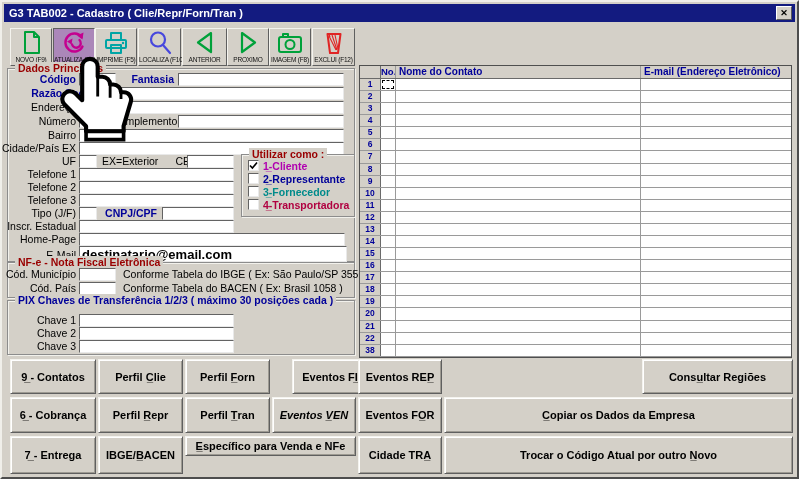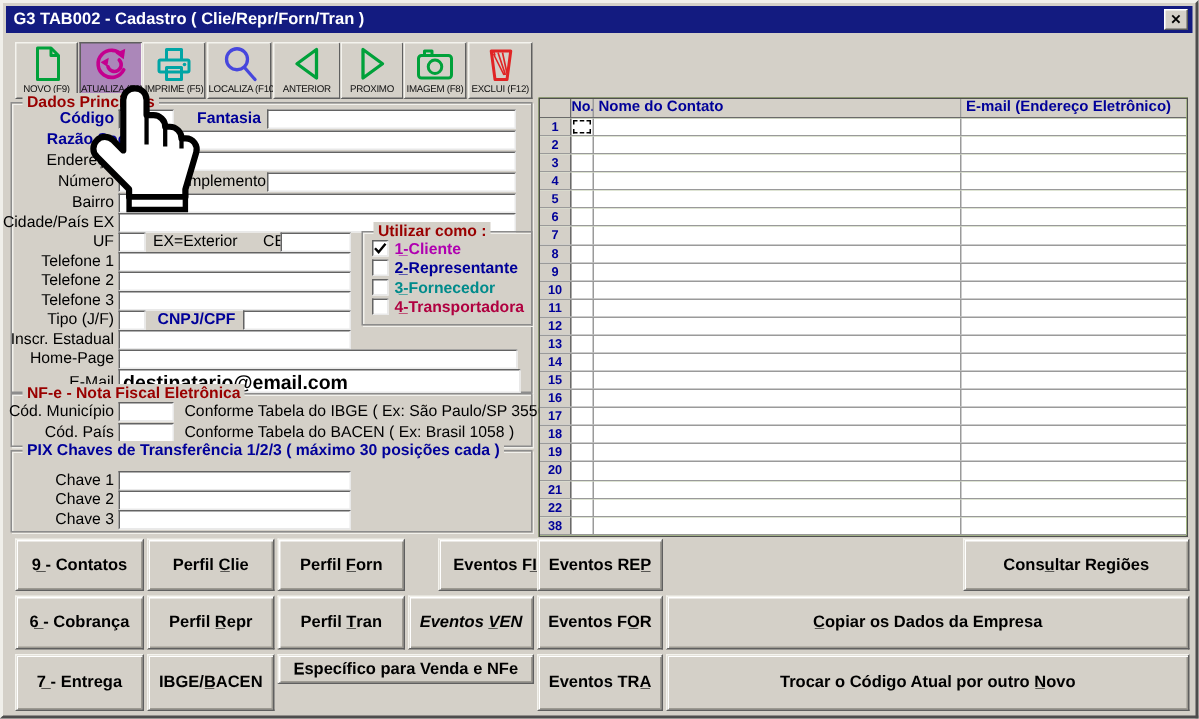--- a/index.html
+++ b/index.html
@@ -29,21 +29,21 @@
   .finput{position:absolute;height:13px;background:#fff;border:1px solid;outline:none;
     border-color:#636363 #e9e9e9 #e9e9e9 #636363;box-sizing:border-box;
     font:10.5px "Liberation Sans",sans-serif;padding:0 2px;}
   .finput.email{height:16px;font:bold 13px "Liberation Sans",sans-serif;}
   .checkbox{position:absolute;width:11px;height:11px;background:#fff;border:1px solid;
     border-color:#636363 #e9e9e9 #e9e9e9 #636363;box-sizing:border-box;}
   .checkbox svg{display:none;margin:-1px 0 0 -1px;}
   .checkbox.checked svg{display:block;}
   .cb-label{position:absolute;font-size:10.5px;font-weight:bold;line-height:12px;white-space:nowrap;}
   
-  .ctable{position:absolute;left:357px;top:63px;width:433px;height:293px;background:#bef264;
+  .ctable{position:absolute;left:357px;top:63px;width:433px;height:293px;background:#ffffff;
     border:1px solid #4f4f4f;box-sizing:border-box;overflow:hidden;}
   .thead{display:flex;height:13px;background:#d4d0c8;border-bottom:1px solid #6a6a6a;
     font-size:9.5px;font-weight:bold;color:#000099;box-sizing:border-box;}
   .trow{display:flex;height:12.09px;border-bottom:1px solid #9a9a9a;background:#fff;box-sizing:border-box;}
   .cell{box-sizing:border-box;overflow:hidden;}
   .c-rownum{width:21px;background:#d4d0c8;border-right:1px solid #6a6a6a;font-size:8.5px;
     font-weight:bold;color:#000099;text-align:center;line-height:11px;}
   .c-no{width:15px;border-right:1px solid #9a9a9a;position:relative;}
   .c-nome{width:245px;border-right:1px solid #9a9a9a;padding-left:3px;font-size:10px;}
   .c-email{flex:1;padding-left:3px;font-size:10px;}
@@ -395,21 +395,21 @@
   <div class="action-btn" style="left:8px;top:395px;width:86px;height:36px;">6̲ - Cobrança</div>
   <div class="action-btn" style="left:96px;top:395px;width:85px;height:36px;">Perfil R̲epr</div>
   <div class="action-btn" style="left:183px;top:395px;width:85px;height:36px;">Perfil T̲ran</div>
   <div class="action-btn" style="left:270px;top:395px;width:84px;height:36px;font-style:italic;">Eventos V̲EN</div>
   <div class="action-btn" style="left:356px;top:395px;width:84px;height:36px;">Eventos FO̲R</div>
   <div class="action-btn" style="left:442px;top:395px;width:349px;height:36px;">C̲opiar os Dados da Empresa</div>
 
   <div class="action-btn" style="left:8px;top:434px;width:86px;height:38px;">7̲ - Entrega</div>
   <div class="action-btn" style="left:96px;top:434px;width:85px;height:38px;">IBGE/B̲ACEN</div>
   <div class="action-btn" style="left:183px;top:434px;width:171px;height:20px;text-align:center;">E̲specífico para Venda e NFe</div>
-  <div class="action-btn" style="left:356px;top:434px;width:84px;height:38px;">Eventos TRA̲</div>
+  <div class="action-btn" style="left:356px;top:434px;width:84px;height:38px;">Cidade TRA̲</div>
   <div class="action-btn" style="left:442px;top:434px;width:349px;height:38px;">Trocar o Código Atual por outro N̲ovo</div>
 
   <svg class="cursor" viewBox="0 0 30 34">
     <path fill="#fff" stroke="#000" stroke-width="1.6" stroke-linejoin="round" d="M11.5 1.5c-1.7 0-3 1.3-3 3V17.5L5.9 14.9c-1.2-1.2-3.1-1.2-4.2 0-1.2 1.2-1.2 3.1 0 4.2L10 27.5v2h14.5v-2L27.3 18c.5-1.8-.8-3.6-2.7-3.6h-1.1c0-1.7-1.4-3-3-3h-1.2c0-1.7-1.4-3-3-3h-1.8V4.5c0-1.7-1.3-3-3-3z"></path>
     <path fill="none" stroke="#000" stroke-width="1.1" d="M14.5 8.9V16M19.3 11.6V16.5M23.5 14.6V17"></path>
     <path fill="#fff" stroke="#000" stroke-width="1.4" d="M10 29.5h14.5v3.2H10z"></path>
   </svg>
 
 </div>
 

